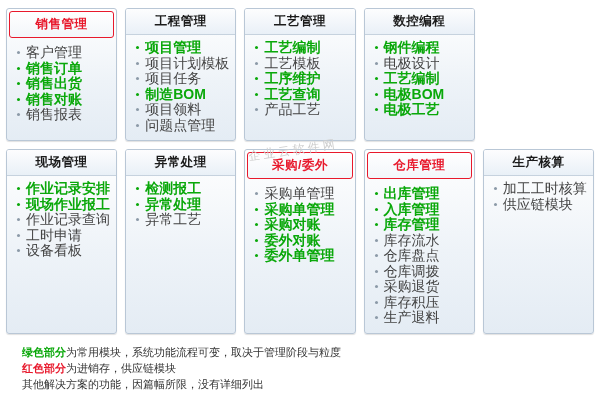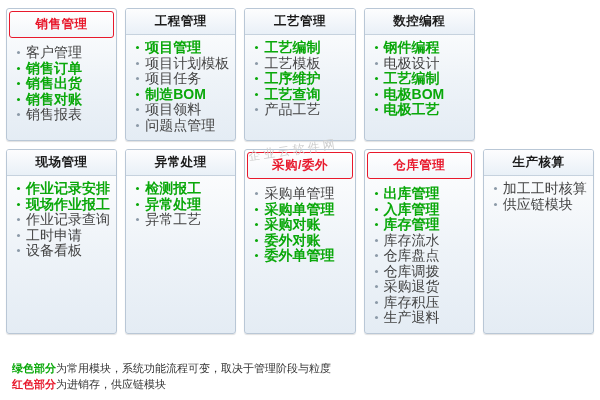--- a/index.html
+++ b/index.html
@@ -70,21 +70,21 @@
     left:2px;top:6px;
     width:3px;height:3px;
     border-radius:50%;
     background:#8c9aa8;
   }
   li.green{color:#0aa80a;font-weight:bold;}
   li.green:before{background:#0aa80a;}
   li.plain{color:#444;}
   .legend{
     position:absolute;
-    left:12px;
+    left:22px;
     bottom:8px;
     font-size:11px;
     line-height:16px;
   }
   .legend .l1{color:#0aa80a;font-weight:bold;}
   .legend .l2{color:#e8192c;font-weight:bold;}
   .legend .rest{color:#333;}
   .legend .row{white-space:nowrap;}
   .wm{
     position:absolute;
@@ -230,15 +230,16 @@
 
   </div>
 
   <div class="legend">
     <div class="row">
       <span class="l1">绿色部分</span><span class="rest">为常用模块，系统功能流程可变，取决于管理阶段与粒度</span>
     </div>
     <div class="row">
       <span class="l2">红色部分</span><span class="rest">为进销存，供应链模块</span>
     </div>
+    <div class="row rest">其他解决方案的功能，因篇幅所限，没有详细列出</div>
   </div>
 
 </div>
 
 </body></html>

